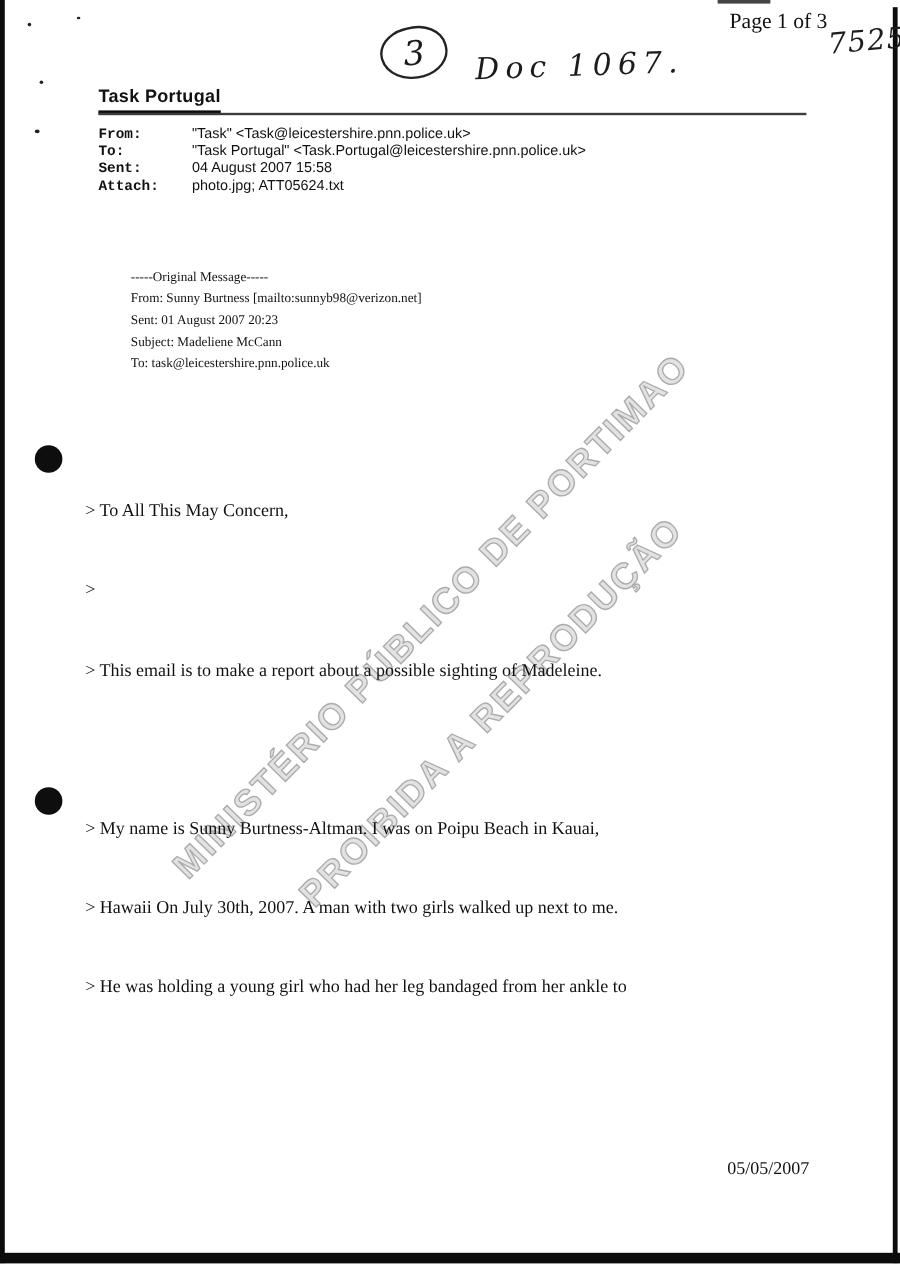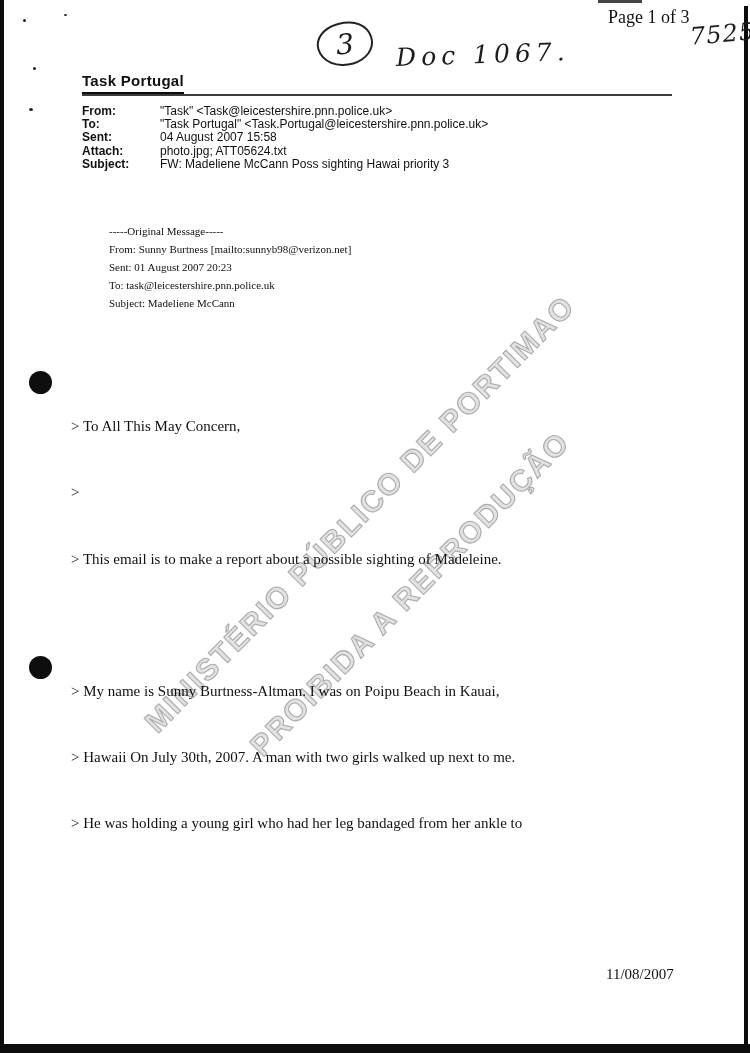--- a/index.html
+++ b/index.html
@@ -36,21 +36,21 @@
     font-family:"Liberation Sans",sans-serif;font-weight:bold;font-size:15px;
     border-bottom:3.5px solid #0d0d0d;padding-bottom:3px;letter-spacing:0.3px;
   }
   .title-rule{position:absolute;left:82px;top:94px;width:590px;height:2px;background:#3c3c3c;}
 
   
   .email-header{
     position:absolute;left:82px;top:105px;
     font-family:"Liberation Sans",sans-serif;font-size:12px;line-height:13.2px;
   }
-  .hdr-label{display:inline-block;width:78px;font-weight:bold;}
+  .hdr-label{display:inline-block;width:78px;font-weight:bold;font-family:Liberation Mono, monospace;}
 
   
   .orig-msg{position:absolute;left:109px;top:222px;font-size:11px;line-height:18px;}
 
   
   .email-body{position:absolute;left:71px;top:352px;font-size:15px;line-height:16.55px;white-space:pre;}
 
   
   .punch{position:absolute;width:23px;height:23px;border-radius:50%;background:#0e0e0e;}
   .punch-top{left:29px;top:371px;}
@@ -111,36 +111,33 @@
         </div>
 
         <div class="hdr-row">
           <span class="hdr-label">Sent:</span><span class="hdr-value">04 August 2007 15:58</span>
         </div>
 
         <div class="hdr-row">
           <span class="hdr-label">Attach:</span><span class="hdr-value">photo.jpg; ATT05624.txt</span>
         </div>
 
-        <div class="hdr-row">
-          <span class="hdr-label">Subject:</span><span class="hdr-value">FW: Madeliene McCann Poss sighting Hawai priority 3</span>
-        </div>
       </div>
 
     <div class="orig-msg">
 
         <div class="orig-line">-----Original Message-----</div>
 
         <div class="orig-line">From: Sunny Burtness [mailto:sunnyb98@verizon.net]</div>
 
         <div class="orig-line">Sent: 01 August 2007 20:23</div>
 
+        <div class="orig-line">Subject: Madeliene McCann</div>
+
         <div class="orig-line">To: task@leicestershire.pnn.police.uk</div>
-
-        <div class="orig-line">Subject: Madeliene McCann</div>
       </div>
 
     <div class="email-body">
       
     
         <div class="body-line">&gt; To All This May Concern,</div>
       
         <div class="body-line">&gt;</div>
       
         <div class="body-line">&gt; This email is to make a report about a possible sighting of Madeleine.</div>
@@ -204,16 +201,16 @@
       
         
       
         
       
         
       
         
       </div>
 
-    <div class="footer-date">11/08/2007</div>
+    <div class="footer-date">05/05/2007</div>
 
   </div>
 </div>
 
 </body></html>

